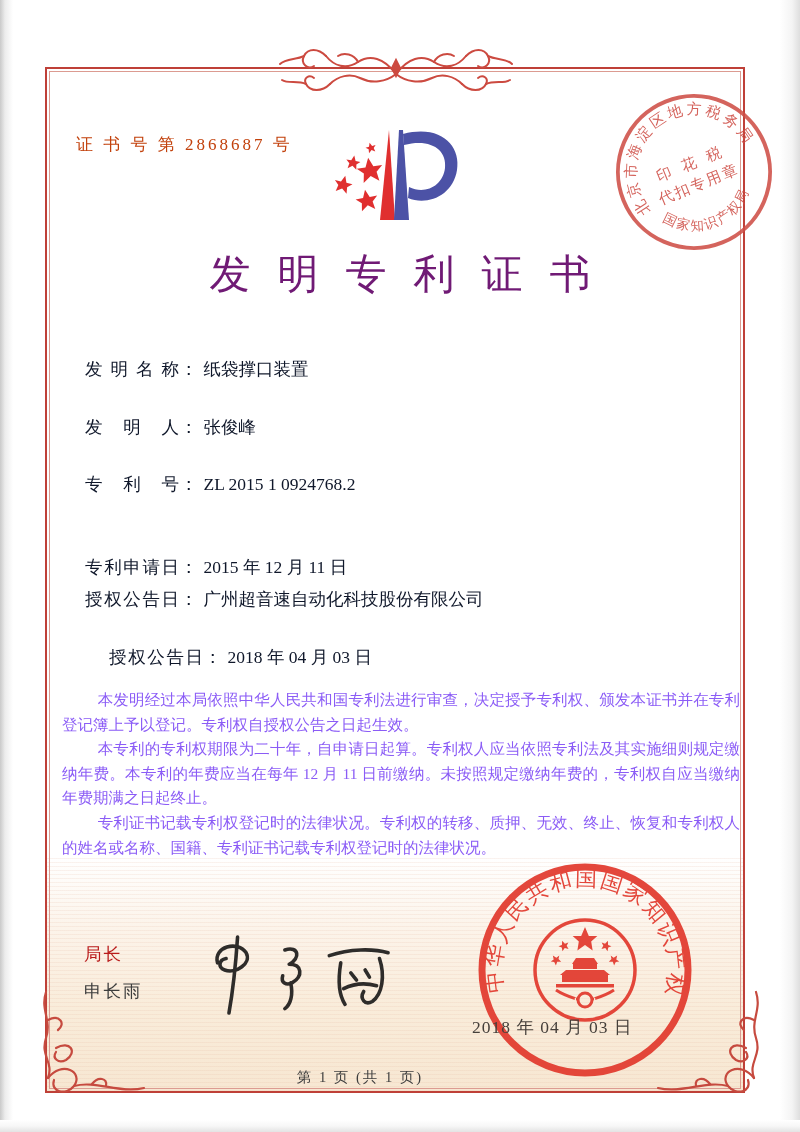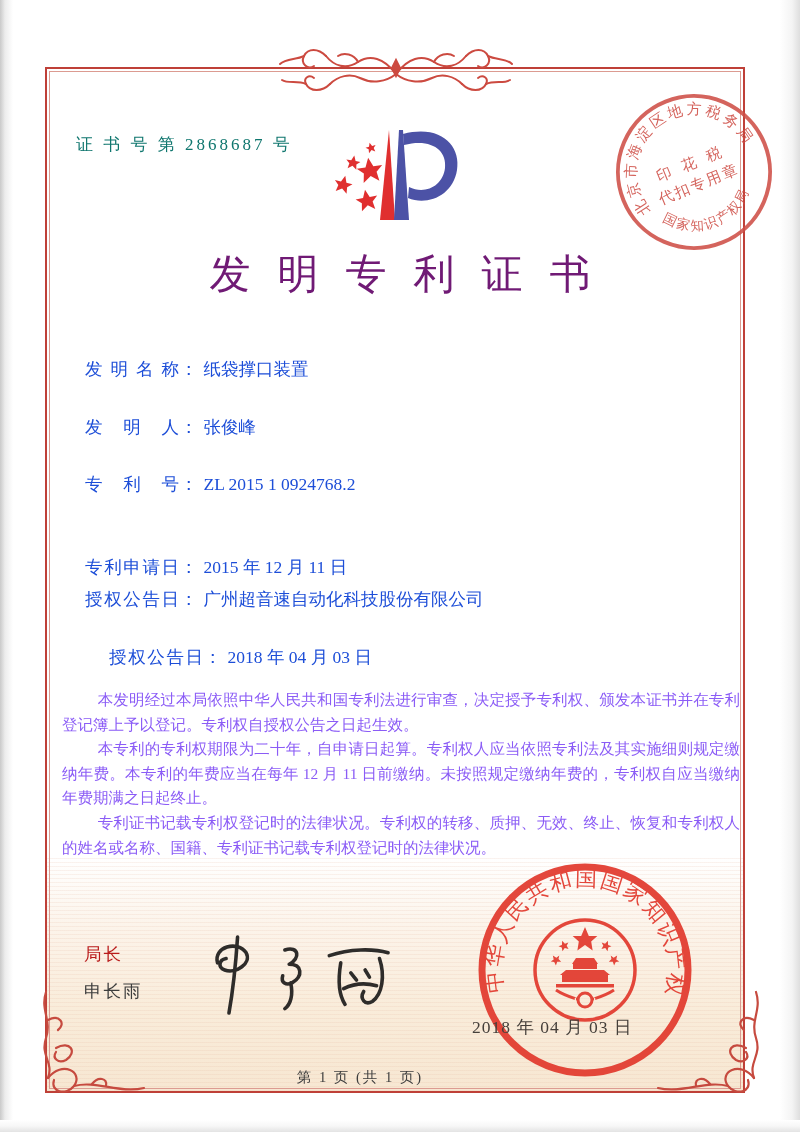--- a/index.html
+++ b/index.html
@@ -27,32 +27,32 @@
   .frame{position:absolute;left:45px;top:67px;right:55px;bottom:39px;
     border:2.5px solid #bf4038;z-index:3;pointer-events:none;}
   .frame-inner{position:absolute;inset:2px;border:1px solid #dc9b91;}
 
   .ornament-top{position:absolute;left:276px;top:38px;z-index:4;}
   .flourish{position:absolute;z-index:4;}
   .flourish.bl{left:36px;top:990px;}
   .flourish.br{left:654px;top:990px;transform:scaleX(-1);}
 
   .cert-number{position:absolute;left:76px;top:133px;z-index:5;
-    font-size:17px;letter-spacing:3px;color:#0f766e;}
+    font-size:17px;letter-spacing:3px;color:#c2410c;}
 
   .logo{position:absolute;left:323px;top:108px;z-index:5;}
 
   .tax-stamp{position:absolute;left:606px;top:84px;z-index:6;opacity:.88;}
 
   .cert-title{position:absolute;left:0;right:0;top:247px;z-index:5;
     text-align:center;font-size:41px;font-weight:500;color:#701a75;
     letter-spacing:27px;text-indent:27px;}
 
   .fields{position:absolute;left:85px;top:357px;z-index:5;}
-  .field-row{position:absolute;left:0;white-space:nowrap;font-size:17.5px;color:#1d4ed8;}
+  .field-row{position:absolute;left:0;white-space:nowrap;font-size:17.5px;color:#0f172a;}
   .field-row .field-label{display:inline-block;width:94px;
     text-align:justify;text-align-last:justify;vertical-align:bottom;}
   .field-row .colon{margin:0 6px 0 1px;}
   .f0{top:0px;} .f1{top:58px;} .f2{top:115px;} .f3{top:160px;margin-top:38px;} .f4{top:230px;} .f5{top:288px;margin-left:24px;}
 
   .body-text{position:absolute;left:62px;top:688px;width:678px;z-index:5;}
   .body-text p{margin:0;font-size:15.5px;line-height:24.6px;color:#8b5cf6;
     text-align:justify;text-indent:2.3em;}
 
   .director-title{position:absolute;left:84px;top:942px;z-index:5;font-size:17.5px;color:#b91c1c;letter-spacing:2px;}

